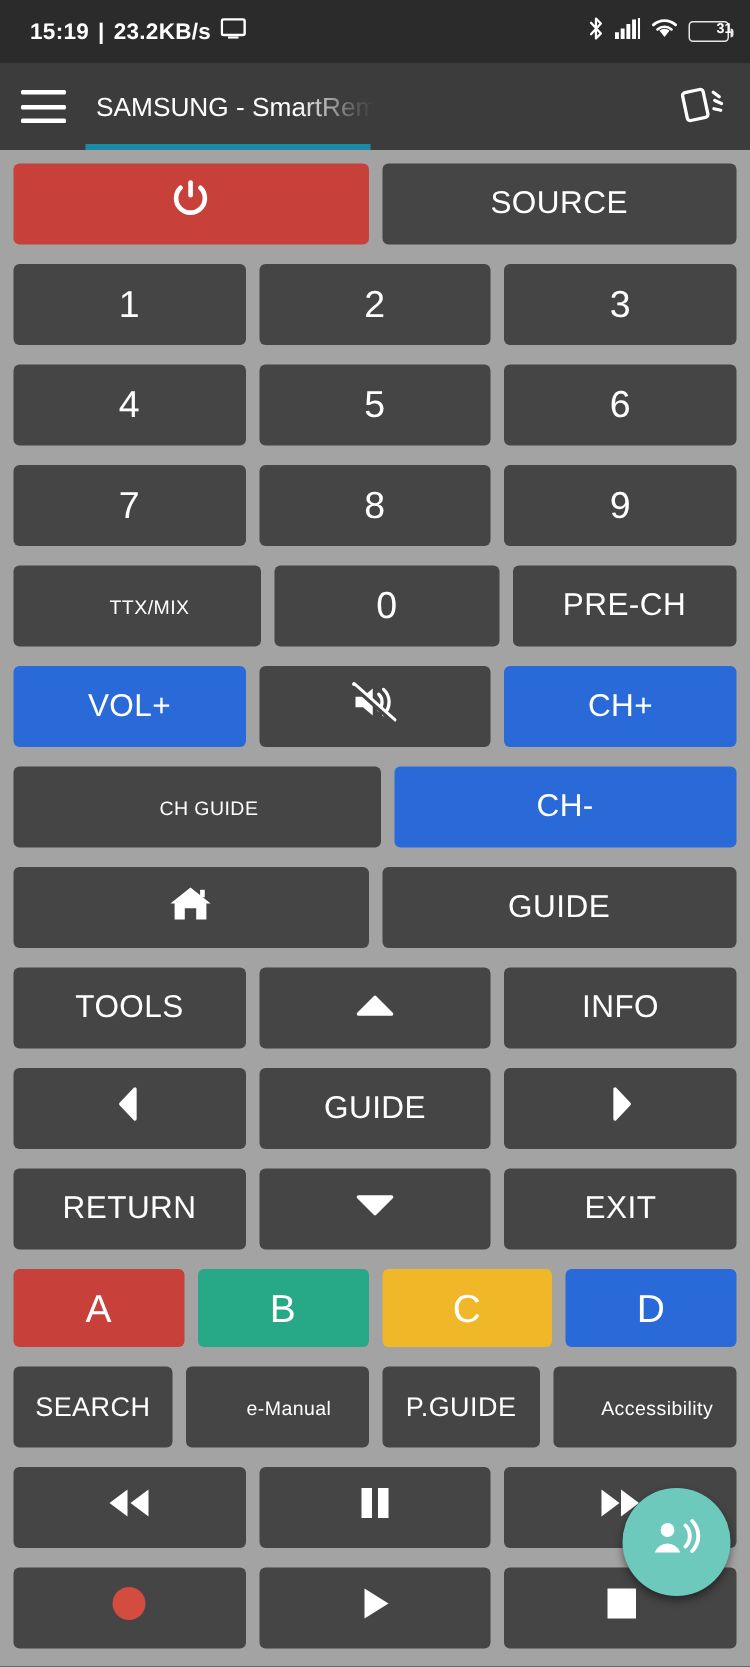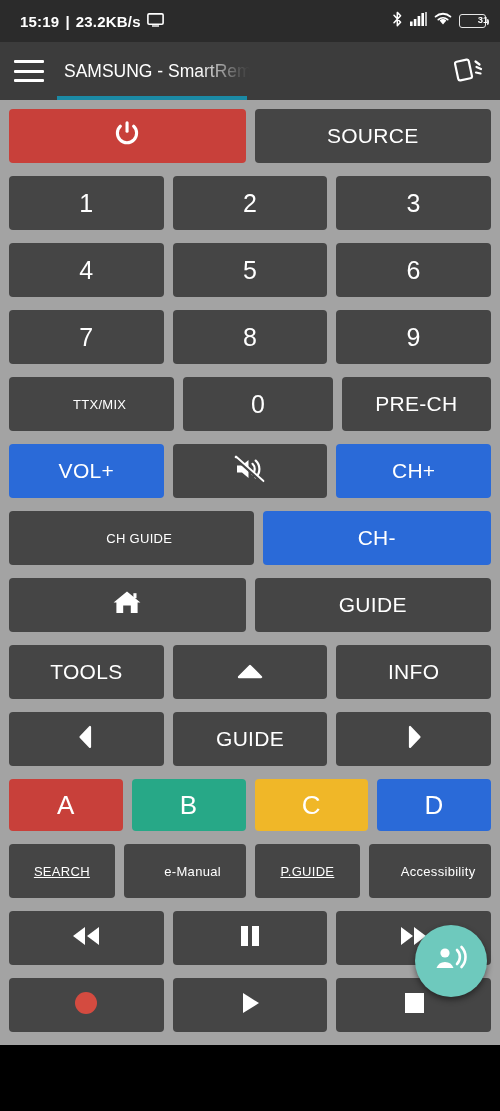--- a/index.html
+++ b/index.html
@@ -148,21 +148,21 @@
     align-items: center;
     justify-content: center;
     font-size: 21px;
     letter-spacing: 0.3px;
     cursor: pointer;
     box-sizing: border-box;
     user-select: none;
     overflow: hidden;
   }
   .btn.sm { font-size: 13px; padding-left: 16px; }
-  .btn.md { font-size: 13px; text-decoration: underline; }
+  .btn.md { font-size: 18px; }
   .btn.num { font-size: 25px; }
   .btn.blue { background: #2a6ad8; }
   .btn.red { background: #c8403a; }
   .btn.green { background: #27a887; }
   .btn.amber { background: #f0b728; }
   .btn.bluebtn { background: #2a6ad8; }
   .btn.wide2 { flex: 2 1 0; }
   .btn.letter { font-size: 26px; }
 
   
@@ -345,20 +345,31 @@
       <div class="btn">GUIDE</div>
       <div class="btn">
         <span class="glyph">
           <svg width="16" height="26" viewBox="0 0 16 26">
               <path d="M4 3 L4 23 L13.5 13 Z" fill="#ffffff" stroke="#ffffff" stroke-width="2.2" stroke-linejoin="round"></path>
             </svg>
         </span>
       </div>
     </div>
 
+    <div class="row">
+      <div class="btn">RETURN</div>
+      <div class="btn">
+        <span class="glyph">
+          <svg width="28" height="16" viewBox="0 0 28 16">
+              <path d="M14 13 L3 2 L25 2 Z" fill="#ffffff" stroke="#ffffff" stroke-width="2.4" stroke-linejoin="round"></path>
+            </svg>
+        </span>
+      </div>
+      <div class="btn">EXIT</div>
+    </div>
 
     <div class="row colors">
       <div class="btn red letter">A</div>
       <div class="btn green letter">B</div>
       <div class="btn amber letter">C</div>
       <div class="btn bluebtn letter">D</div>
     </div>
 
     <div class="row">
       <div class="btn md">SEARCH</div>

